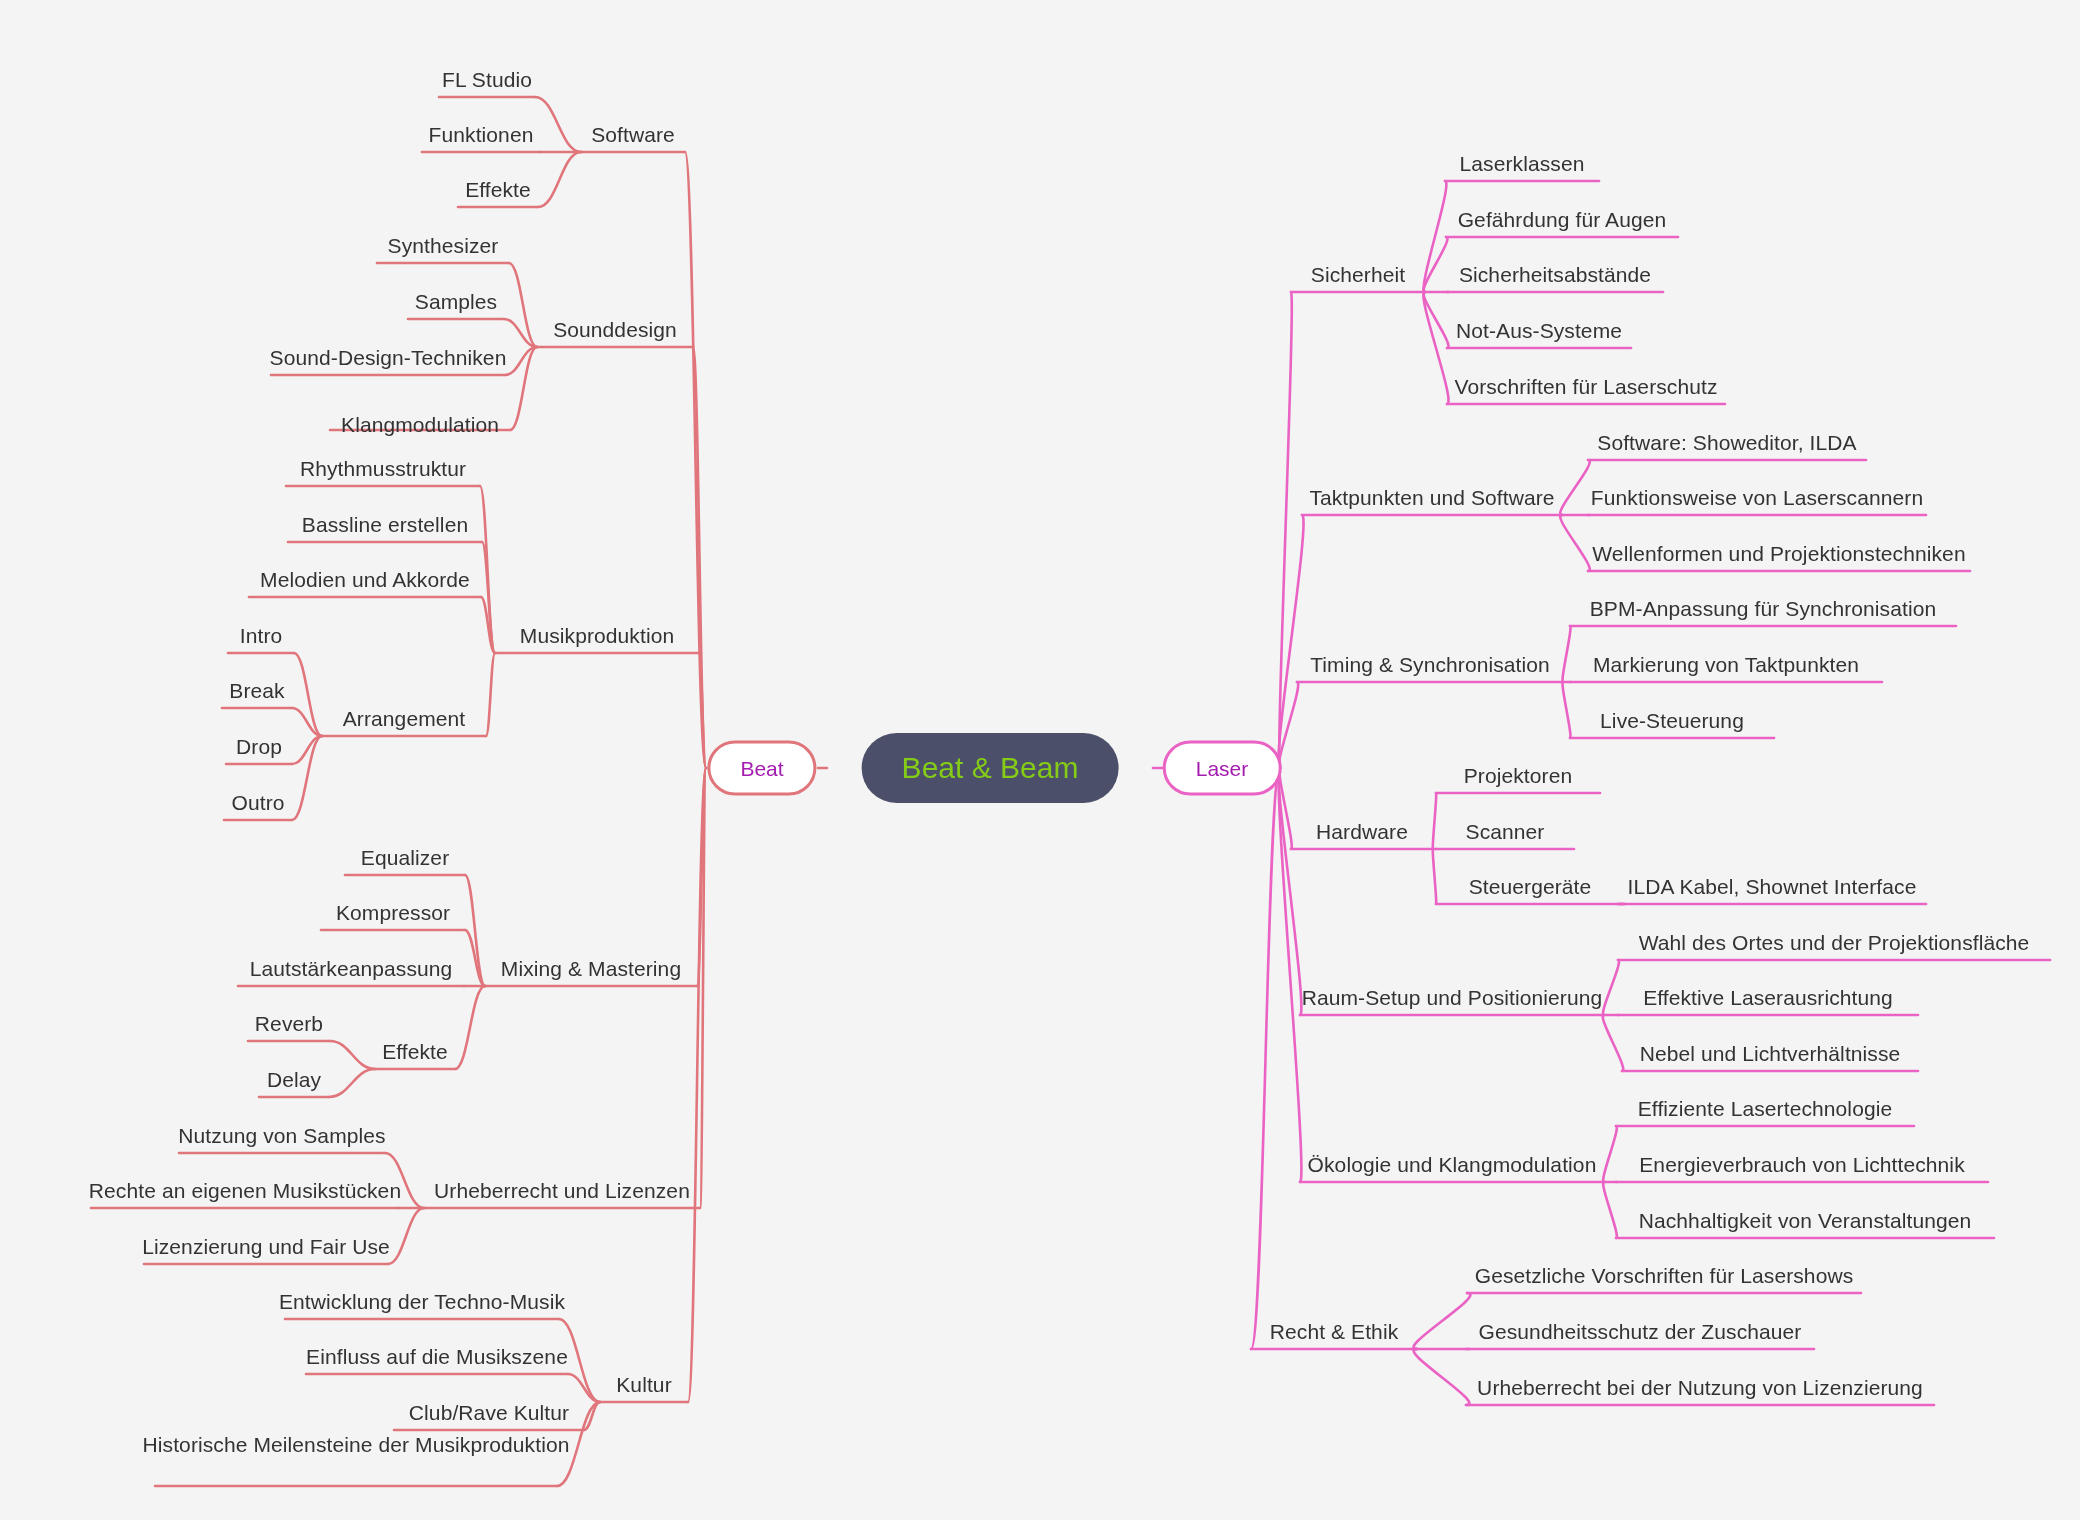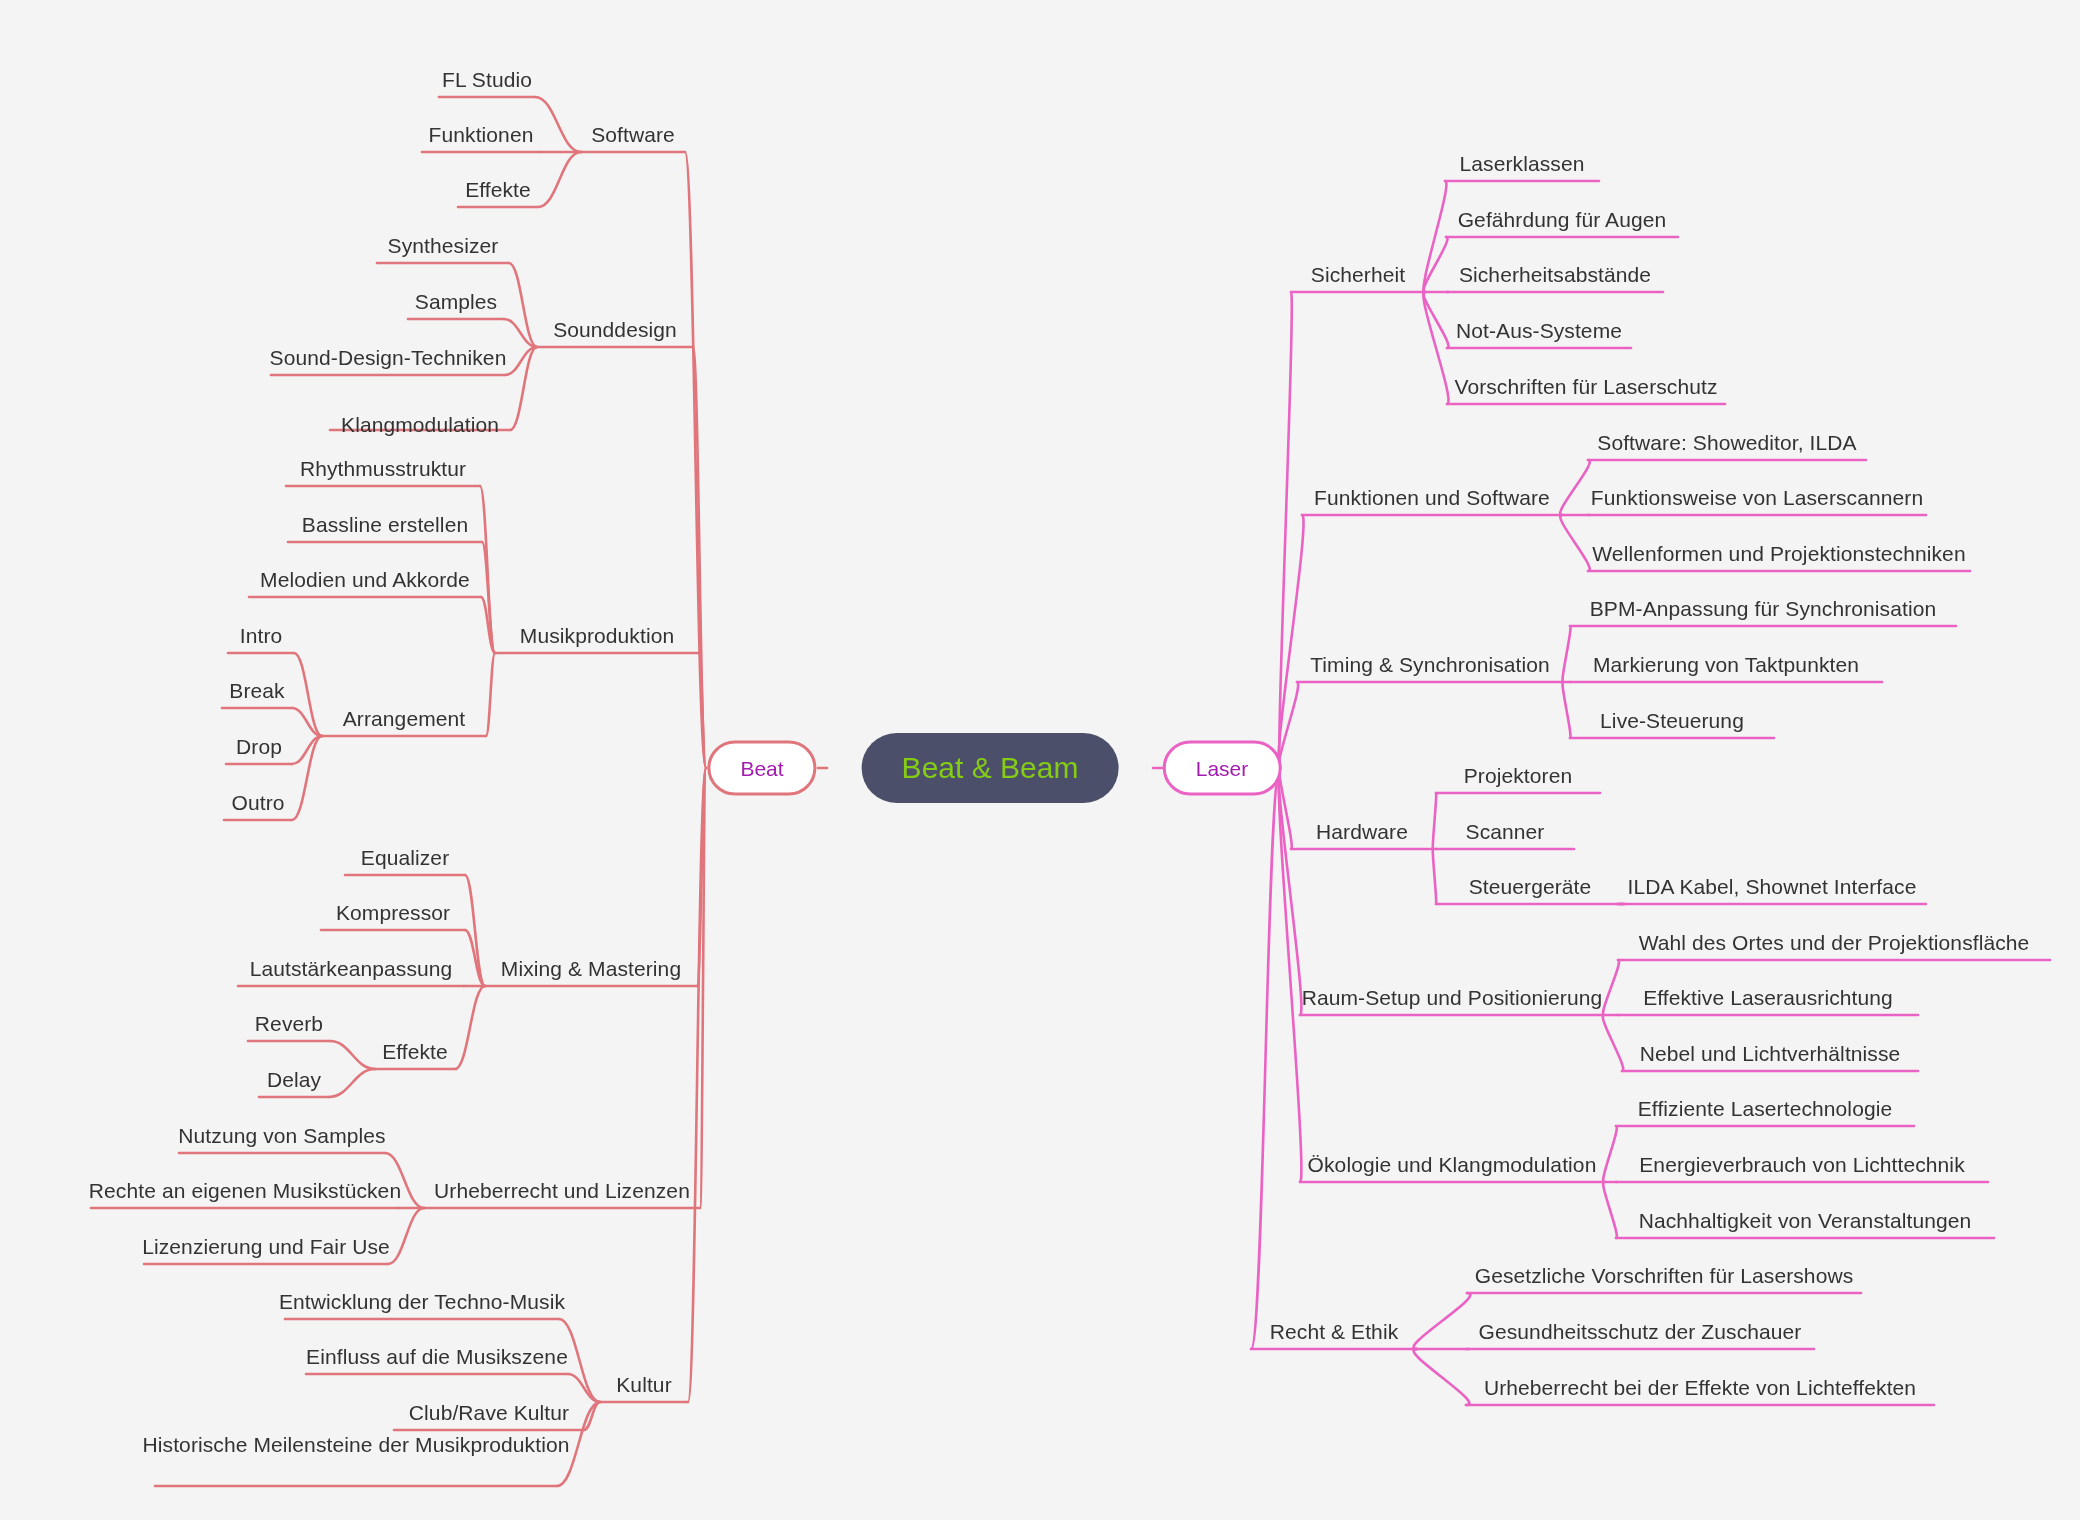--- a/index.html
+++ b/index.html
@@ -220,21 +220,21 @@
       <div class="node-label" style="left: 437px; top: 1356px;">Einfluss auf die Musikszene</div>
       <div class="node-label" style="left: 489px; top: 1412px;">Club/Rave Kultur</div>
       <div class="node-label" style="left: 356px; top: 1444px;">Historische Meilensteine der Musikproduktion</div>
       <div class="branch-node branch-laser" style="left: 1222px; top: 768px;">Laser</div>
       <div class="node-label" style="left: 1358px; top: 274px;">Sicherheit</div>
       <div class="node-label" style="left: 1522px; top: 163px;">Laserklassen</div>
       <div class="node-label" style="left: 1562px; top: 219px;">Gefährdung für Augen</div>
       <div class="node-label" style="left: 1555px; top: 274px;">Sicherheitsabstände</div>
       <div class="node-label" style="left: 1539px; top: 330px;">Not-Aus-Systeme</div>
       <div class="node-label" style="left: 1586px; top: 386px;">Vorschriften für Laserschutz</div>
-      <div class="node-label" style="left: 1432px; top: 497px;">Funktionen und Software</div>
+      <div class="node-label" style="left: 1432px; top: 497px;">Taktpunkten und Software</div>
       <div class="node-label" style="left: 1727px; top: 442px;">Software: Showeditor, ILDA</div>
       <div class="node-label" style="left: 1757px; top: 497px;">Funktionsweise von Laserscannern</div>
       <div class="node-label" style="left: 1779px; top: 553px;">Wellenformen und Projektionstechniken</div>
       <div class="node-label" style="left: 1430px; top: 664px;">Timing &amp; Synchronisation</div>
       <div class="node-label" style="left: 1763px; top: 608px;">BPM-Anpassung für Synchronisation</div>
       <div class="node-label" style="left: 1726px; top: 664px;">Markierung von Taktpunkten</div>
       <div class="node-label" style="left: 1672px; top: 720px;">Live-Steuerung</div>
       <div class="node-label" style="left: 1362px; top: 831px;">Hardware</div>
       <div class="node-label" style="left: 1518px; top: 775px;">Projektoren</div>
       <div class="node-label" style="left: 1505px; top: 831px;">Scanner</div>
@@ -244,16 +244,16 @@
       <div class="node-label" style="left: 1834px; top: 942px;">Wahl des Ortes und der Projektionsfläche</div>
       <div class="node-label" style="left: 1768px; top: 997px;">Effektive Laserausrichtung</div>
       <div class="node-label" style="left: 1770px; top: 1053px;">Nebel und Lichtverhältnisse</div>
       <div class="node-label" style="left: 1452px; top: 1164px;">Ökologie und Klangmodulation</div>
       <div class="node-label" style="left: 1765px; top: 1108px;">Effiziente Lasertechnologie</div>
       <div class="node-label" style="left: 1802px; top: 1164px;">Energieverbrauch von Lichttechnik</div>
       <div class="node-label" style="left: 1805px; top: 1220px;">Nachhaltigkeit von Veranstaltungen</div>
       <div class="node-label" style="left: 1334px; top: 1331px;">Recht &amp; Ethik</div>
       <div class="node-label" style="left: 1664px; top: 1275px;">Gesetzliche Vorschriften für Lasershows</div>
       <div class="node-label" style="left: 1640px; top: 1331px;">Gesundheitsschutz der Zuschauer</div>
-      <div class="node-label" style="left: 1700px; top: 1387px;">Urheberrecht bei der Effekte von Lichteffekten</div>
+      <div class="node-label" style="left: 1700px; top: 1387px;">Urheberrecht bei der Nutzung von Lizenzierung</div>
       <div class="root-node" style="left: 990px; top: 768px;">Beat &amp; Beam</div>
     </div>
 </div>
 
 </body></html>

